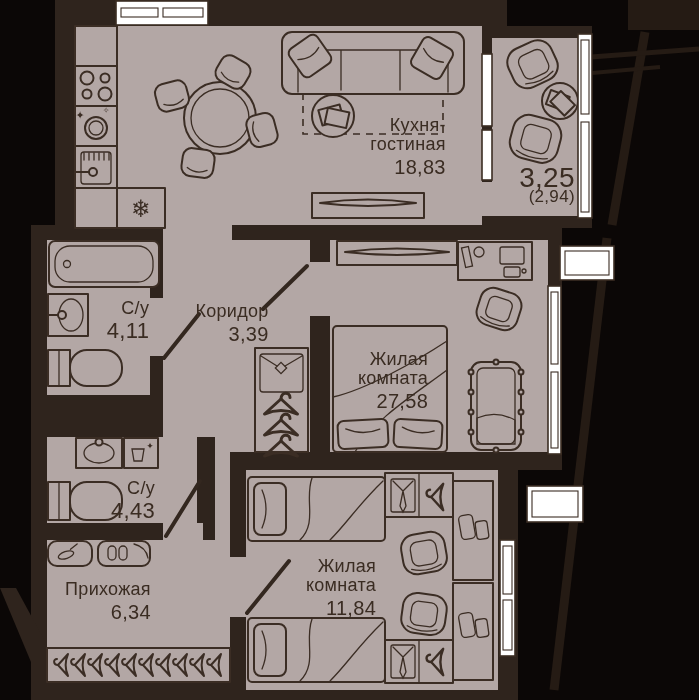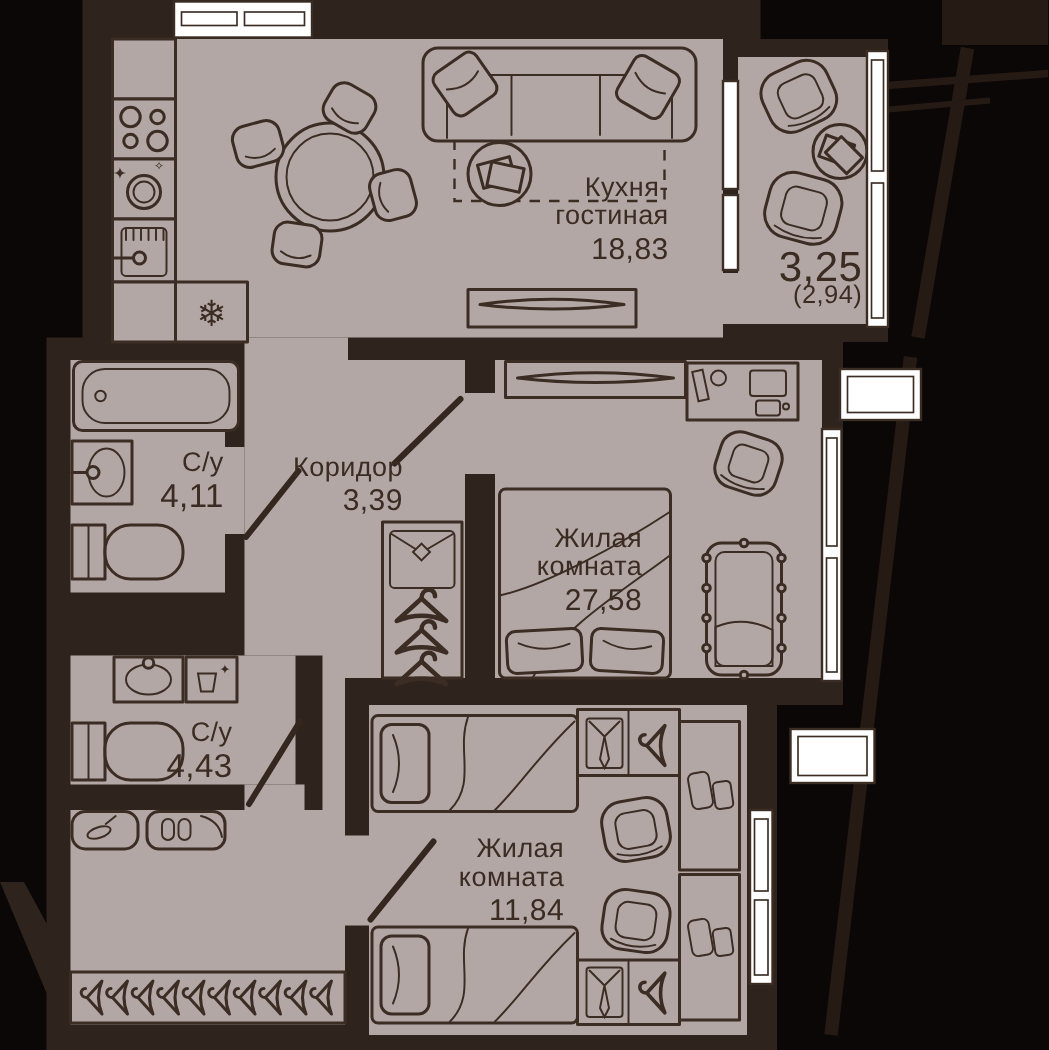--- a/index.html
+++ b/index.html
@@ -445,20 +445,24 @@
   <div class="room-name">Жилая</div>
   <div class="room-name">комната</div>
   <div class="room-area">27,58</div>
 </div>
 
 <div class="room-label small" style="left:133px;top:501px;">
   <div class="room-name">С/у</div>
   <div class="room-area">4,43</div>
 </div>
 
+<div class="room-label" style="left:108px;top:602px;">
+  <div class="room-name">Прихожая</div>
+  <div class="room-area">6,34</div>
+</div>
 
 <div class="room-label" style="left:341px;top:588px;">
   <div class="room-name">Жилая</div>
   <div class="room-name">комната</div>
   <div class="room-area">11,84</div>
 </div>
 
 </div>
 
 </body></html>

